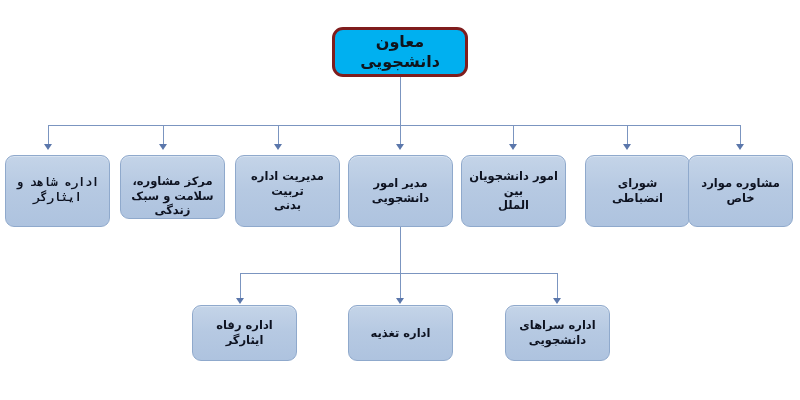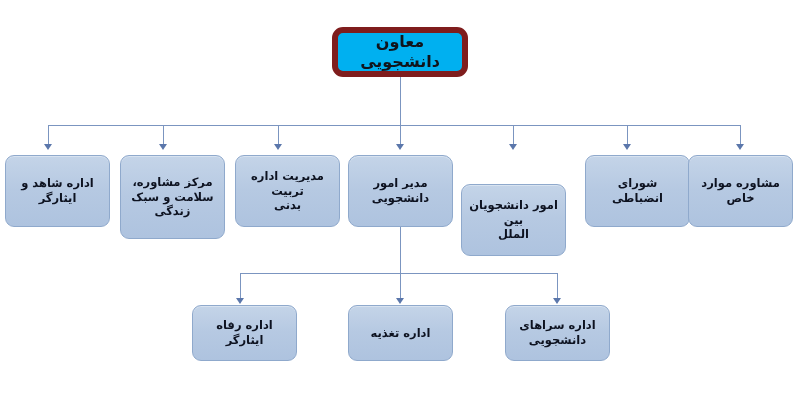--- a/index.html
+++ b/index.html
@@ -37,21 +37,21 @@
     font-weight: bold;
     line-height: 1.28;
     white-space: pre-line;
     direction: rtl;
     unicode-bidi: isolate;
   }
 
   
   .node.root {
     background: #00b0f0;
-    border: 6px solid #7f1d1d;
+    border: 3px solid #7f1d1d;
     border-radius: 11px;
   }
   .node.root .node-label {
     color: #10141c;
     font-size: 16px;
     letter-spacing: .2px;
   }
 
   
   .node.child {
@@ -107,40 +107,40 @@
 
   <div class="conn v" style="left:513px; top:125px; height:20px;"></div>
   <div class="arrow-head" style="left:509px; top:144px;"></div>
 
   <div class="conn v" style="left:627px; top:125px; height:20px;"></div>
   <div class="arrow-head" style="left:623px; top:144px;"></div>
 
   <div class="conn v" style="left:740px; top:125px; height:20px;"></div>
   <div class="arrow-head" style="left:736px; top:144px;"></div>
 
-  <div class="node child" style="left:5px; top:155px; width:105px; height:72px;">
+  <div class="node child" style="left:5px; top:155px; width:105px; height:72px;font-family:Liberation Mono, monospace;">
     <span class="node-label">اداره شاهد و ایثارگر</span>
   </div>
 
-  <div class="node child" style="left:120px; top:155px; width:105px; height:84px;">
+  <div class="node child" style="left:120px; top:155px; width:105px; height:64px;align-items:flex-end;">
     <span class="node-label">مرکز مشاوره،
 سلامت و سبک
 زندگی</span>
   </div>
 
   <div class="node child" style="left:235px; top:155px; width:105px; height:72px;">
     <span class="node-label">مدیریت اداره تربیت
 بدنی</span>
   </div>
 
   <div class="node child" style="left:348px; top:155px; width:105px; height:72px;border-radius:10px;">
     <span class="node-label">مدیر امور دانشجویی</span>
   </div>
 
-  <div class="node child" style="left:461px; top:155px; width:105px; height:72px;margin-top:29px;">
+  <div class="node child" style="left:461px; top:155px; width:105px; height:72px;">
     <span class="node-label">امور دانشجویان بین
 الملل</span>
   </div>
 
   <div class="node child" style="left:585px; top:155px; width:105px; height:72px;">
     <span class="node-label">شورای انضباطی</span>
   </div>
 
   <div class="node child" style="left:688px; top:155px; width:105px; height:72px;">
     <span class="node-label">مشاوره موارد

